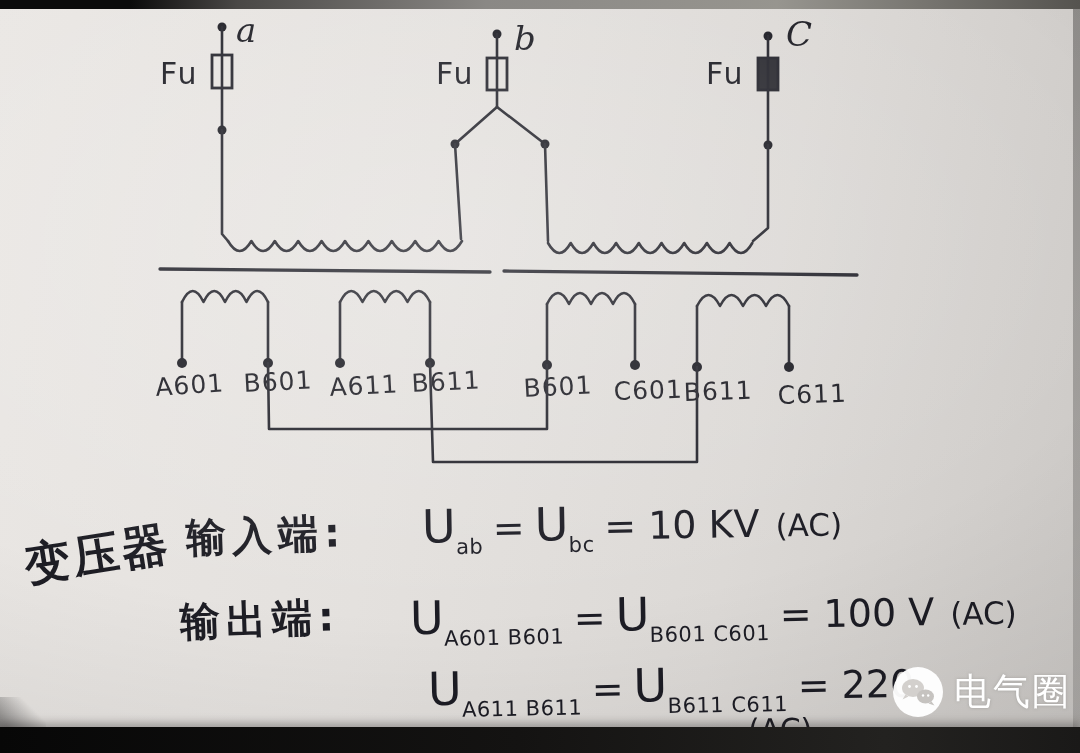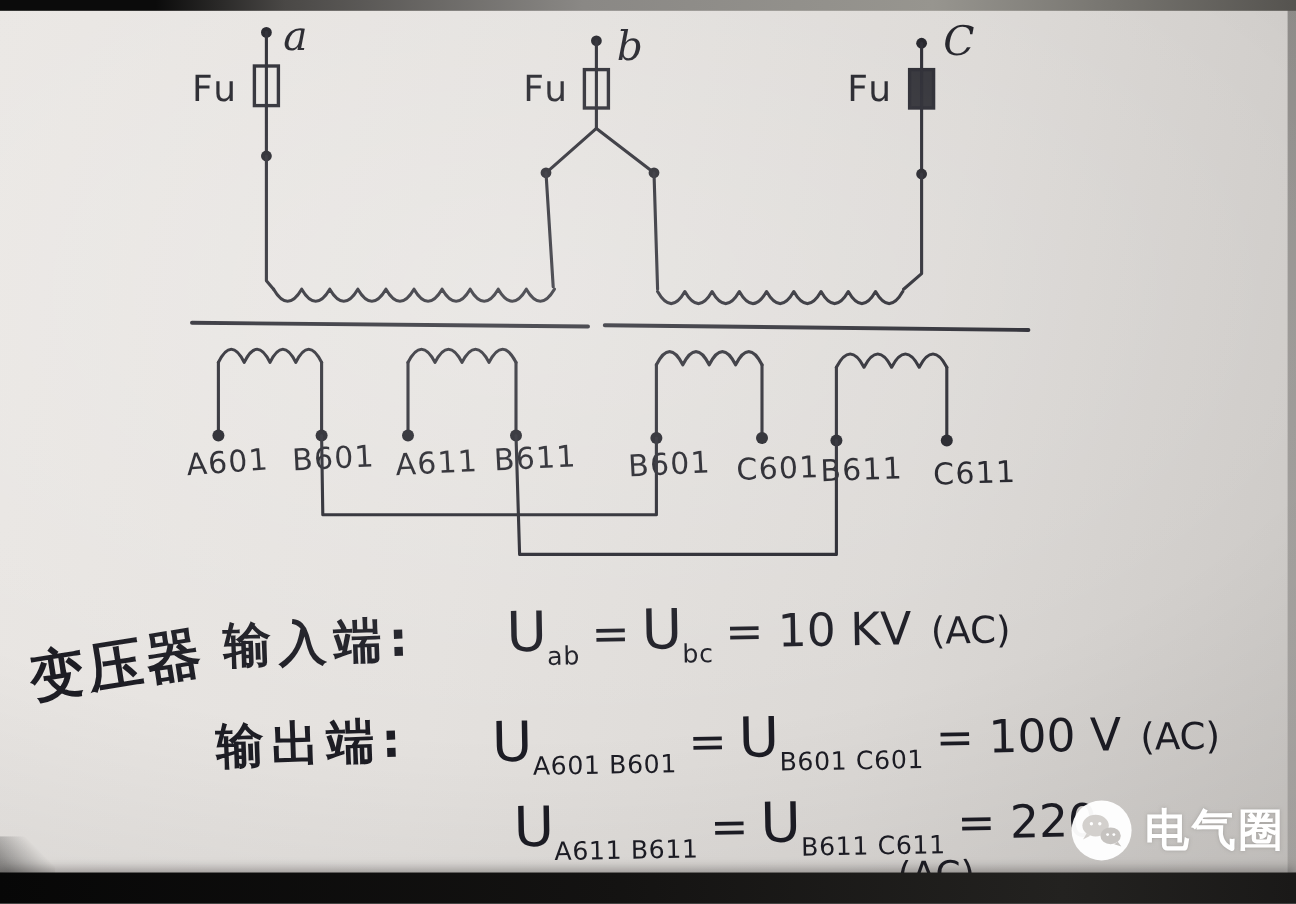--- a/index.html
+++ b/index.html
@@ -49,21 +49,21 @@
   .eq3-unit{left:748px;top:712px;font-size:30px;}
   .u{font-size:46px;}
   .sub{font-size:21px;vertical-align:-12px;letter-spacing:.5px;}
   .mid{font-size:38px;margin:0 10px;}
   .res{font-size:38px;margin-left:10px;}
   .unit{font-size:31px;margin-left:16px;}
 
   
   .watermark{position:absolute;left:892px;top:666px;display:flex;align-items:center;gap:10px;z-index:7;}
   .wm-icon{width:52px;height:52px;display:inline-block;}
-  .wm-text{font-size:37px;font-weight:bold;color:#ffffff;letter-spacing:2px;
+  .wm-text{font-size:37px;font-weight:normal;color:#ffffff;letter-spacing:2px;
     text-shadow:0 0 3px rgba(130,128,126,.5);}
 </style>
 </head>
 <body>
 
 <div class="photo">
 
   <svg class="circuit" width="1080" height="753" viewBox="0 0 1080 753">
 
     <g>

